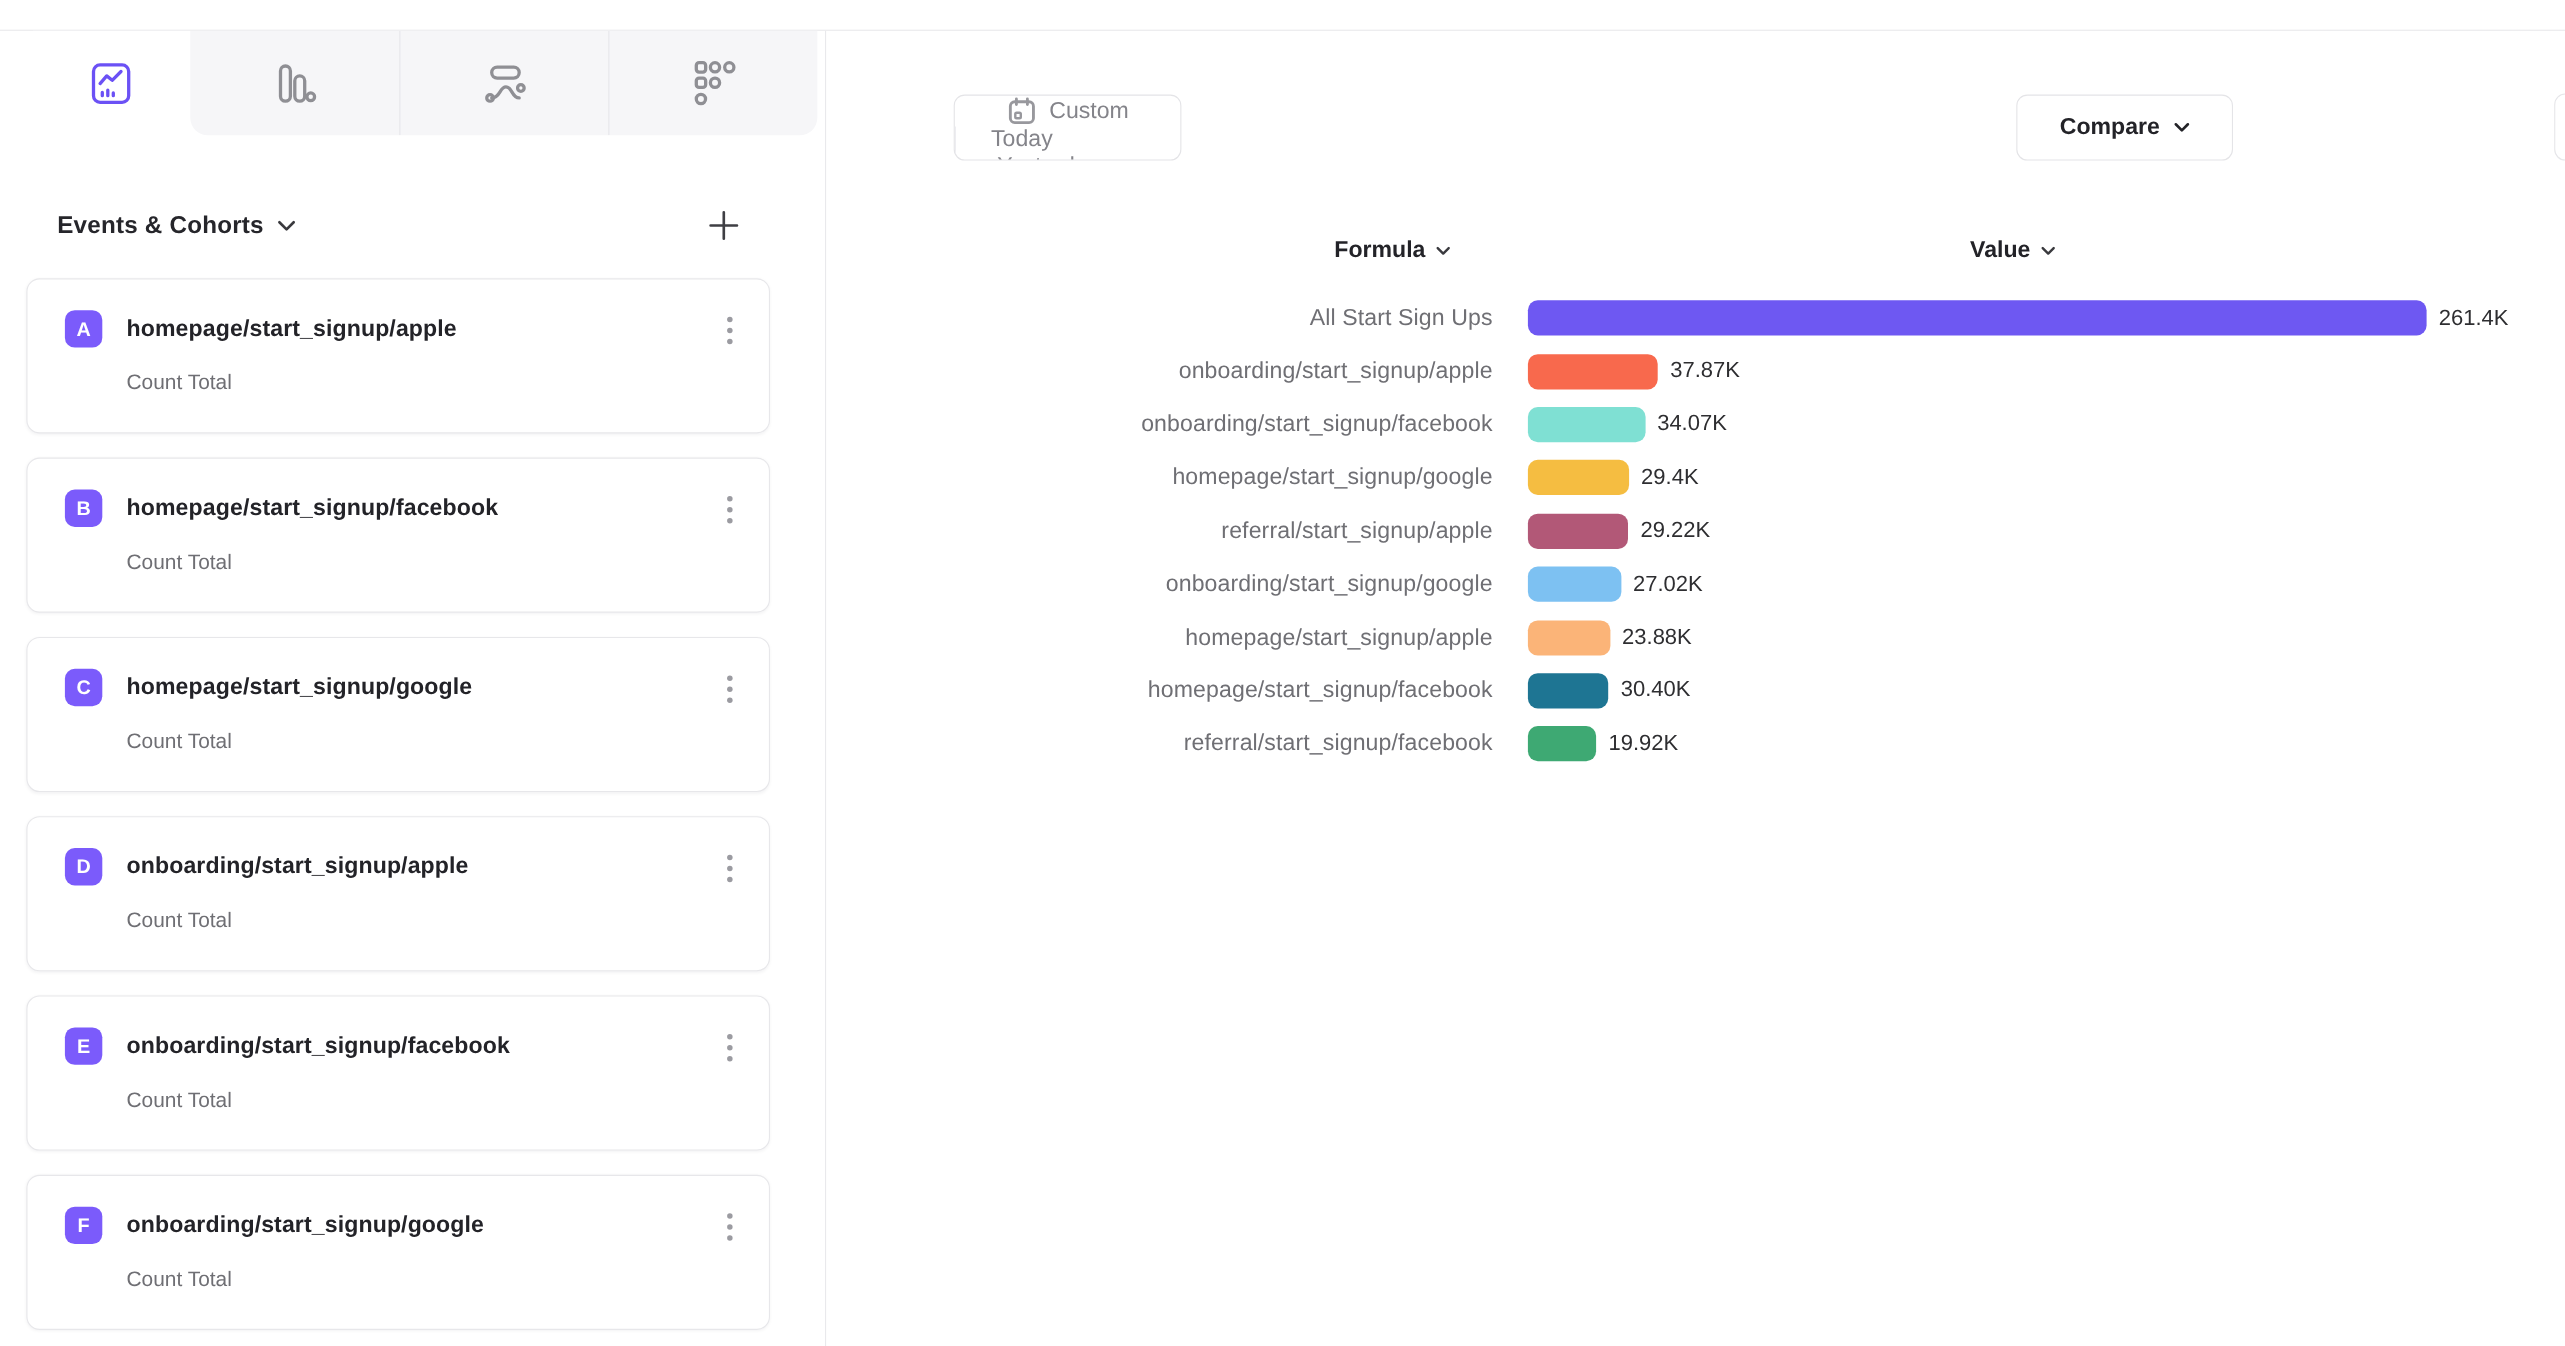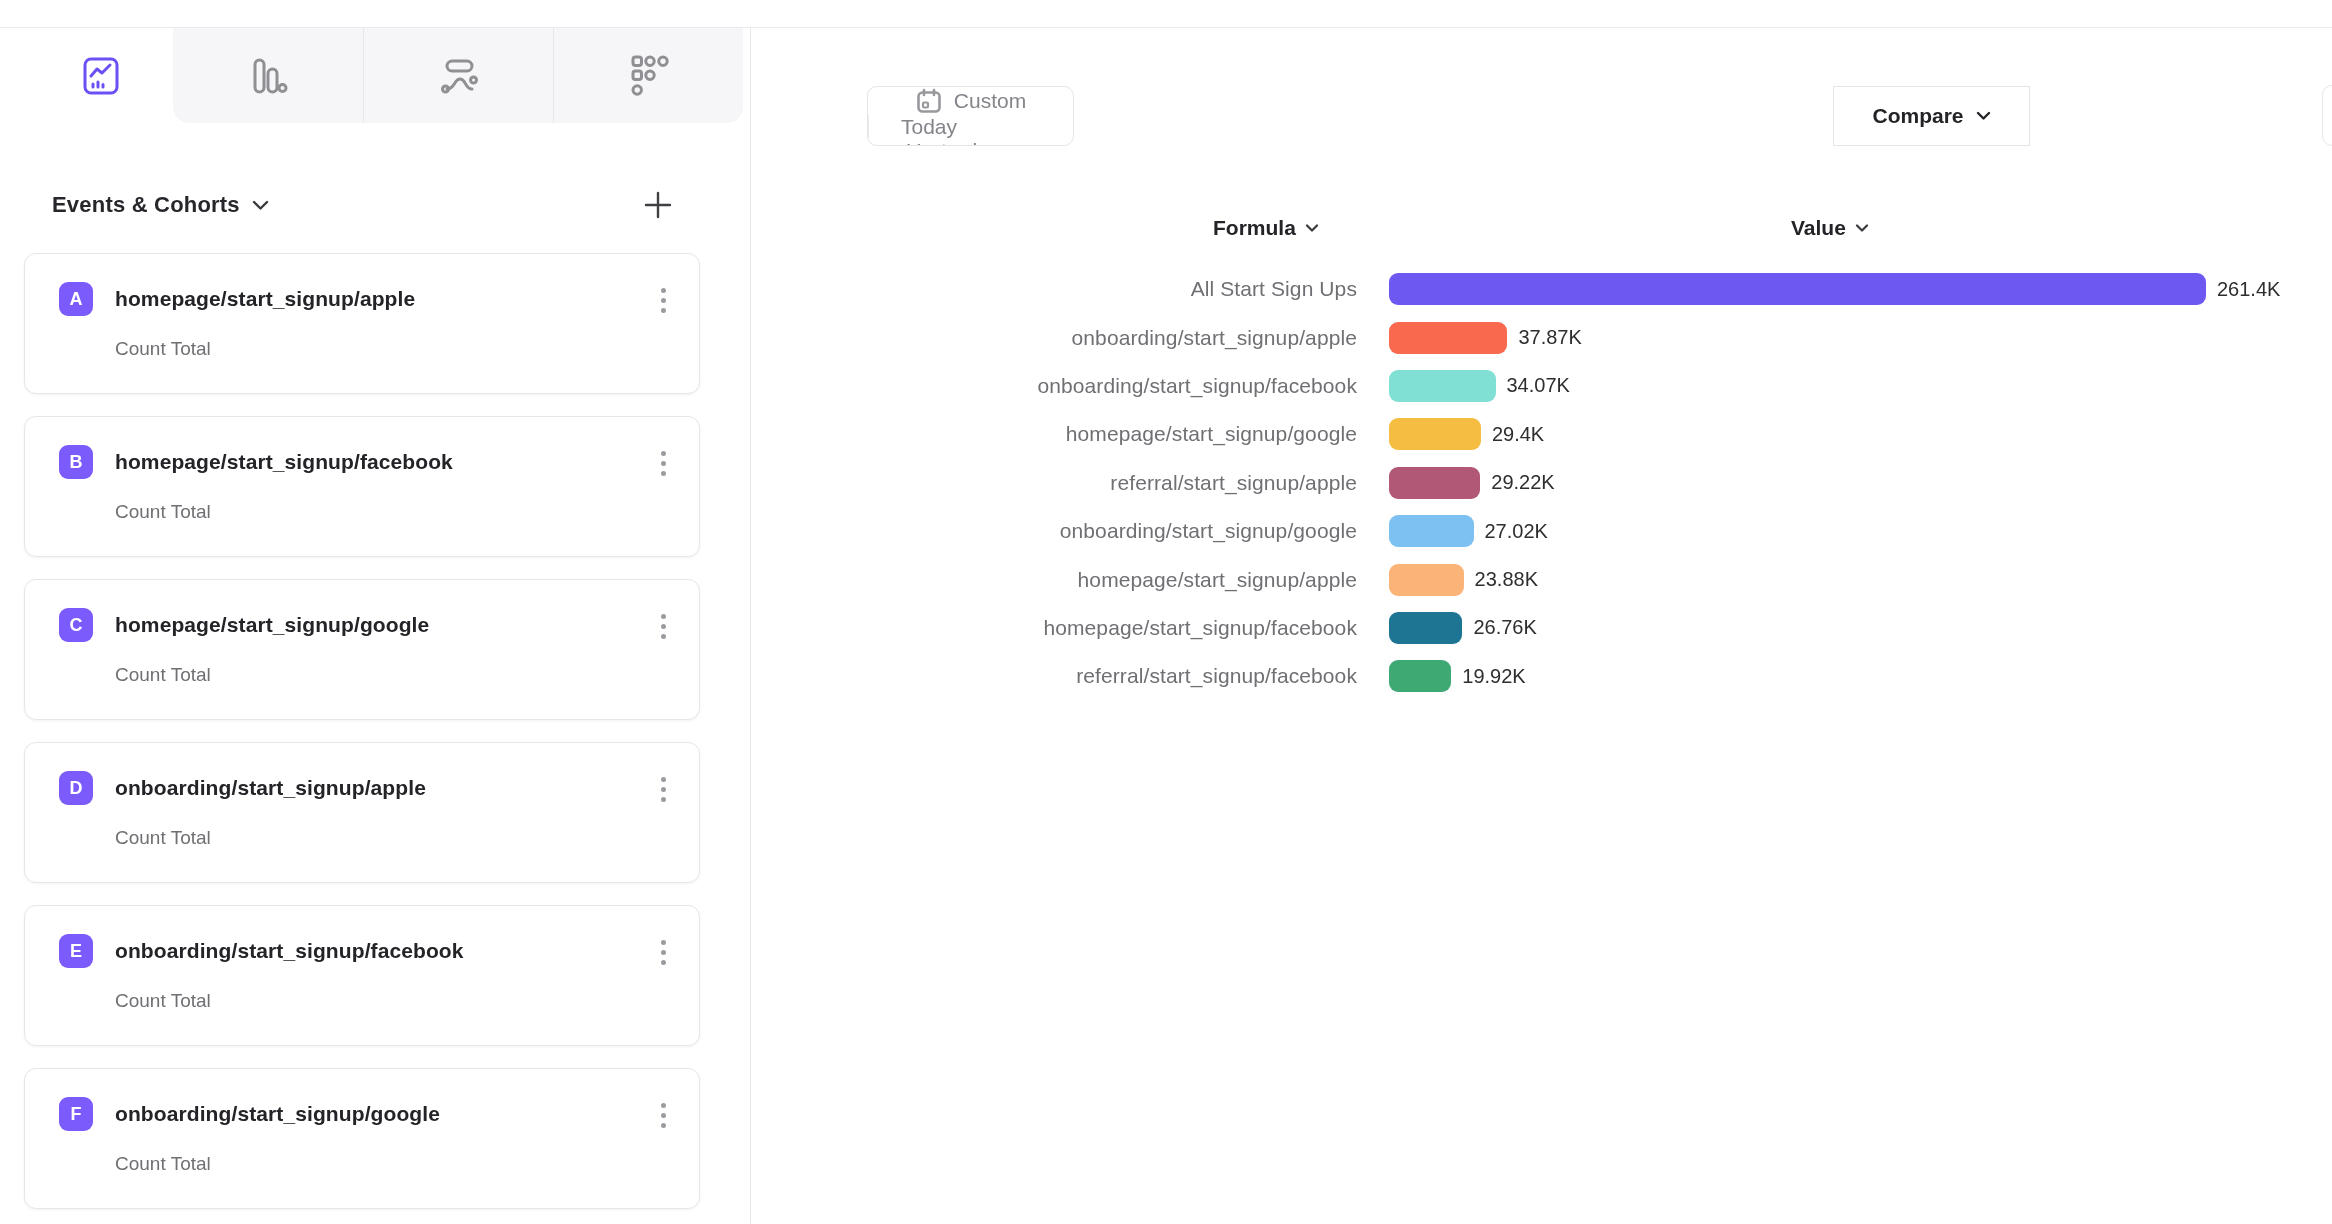--- a/index.html
+++ b/index.html
@@ -44,21 +44,21 @@
   .range-cell:nth-child(4){ width:81px; }
   .range-cell:nth-child(5){ width:90px; }
   .range-cell:nth-child(6){ width:75px; }
   .range-cell:nth-child(7){ width:79px;padding-left:43px; }
   .range-cell:nth-child(8){ width:130px; }
   .range-cell.sel { background:#fca5a5; color:#232328; font-weight:700; }
   .range-cell.dis { color:#ababaf; }
   .cal-icon { display:none; }
   .range-cell.has-icon .cal-icon { display:block; }
 
-  .compare-btn { position:absolute; left:1833px; top:86px; width:197px; height:60px; background:#fff; border:1px solid #e4e4e7; border-radius:0; display:flex; align-items:center; justify-content:center; gap:12px; font-size:21px; font-weight:700; color:#232328; cursor:pointer; }
+  .compare-btn { position:absolute; left:1833px; top:86px; width:197px; height:60px; background:#fff; border:1px solid #e4e4e7; border-radius:10px; display:flex; align-items:center; justify-content:center; gap:12px; font-size:21px; font-weight:700; color:#232328; cursor:pointer; }
   .cutoff-btn { position:absolute; left:2322px; top:85px; width:36px; height:61px; border:1.5px solid #e6e6e9; border-radius:10px; background:#fff; }
 
   
   .col-header { position:absolute; top:216px; display:flex; align-items:center; gap:9px; font-size:21px; font-weight:700; color:#232328; cursor:pointer; }
   .col-header.formula { left:1213px; }
   .col-header.value { left:1791px; }
 
   
   .chart { position:absolute; left:917px; top:265px; width:1415px; }
   .chart-row { display:flex; align-items:center; height:48.4px; }
@@ -313,21 +313,21 @@
 
     <div class="chart-row">
       <div class="row-label">homepage/start_signup/apple</div>
       <div class="row-bar" style="width: 74.6px; background: rgb(251, 180, 120);"></div>
       <div class="row-value">23.88K</div>
     </div>
 
     <div class="chart-row">
       <div class="row-label">homepage/start_signup/facebook</div>
       <div class="row-bar" style="width: 73.4px; background: rgb(30, 117, 147);"></div>
-      <div class="row-value">26.76K</div>
+      <div class="row-value">30.40K</div>
     </div>
 
     <div class="chart-row">
       <div class="row-label">referral/start_signup/facebook</div>
       <div class="row-bar" style="width: 62.3px; background: rgb(62, 169, 115);"></div>
       <div class="row-value">19.92K</div>
     </div>
   </div>
 
 </div>

